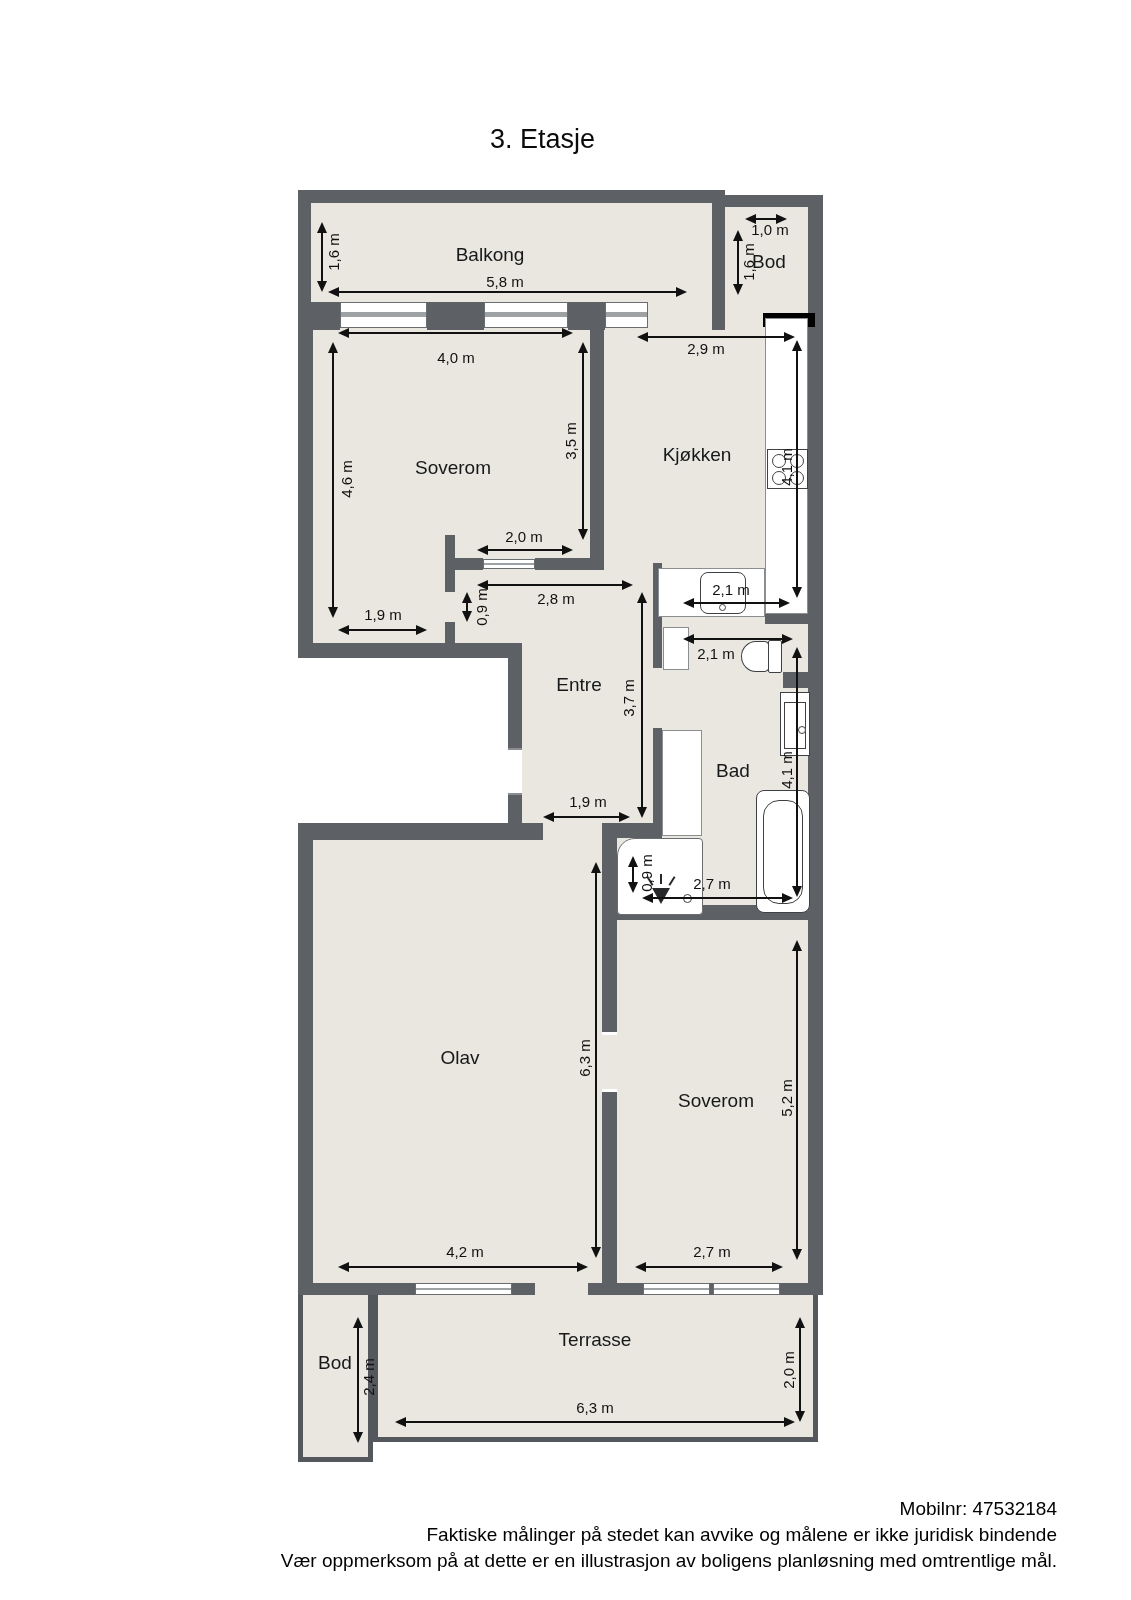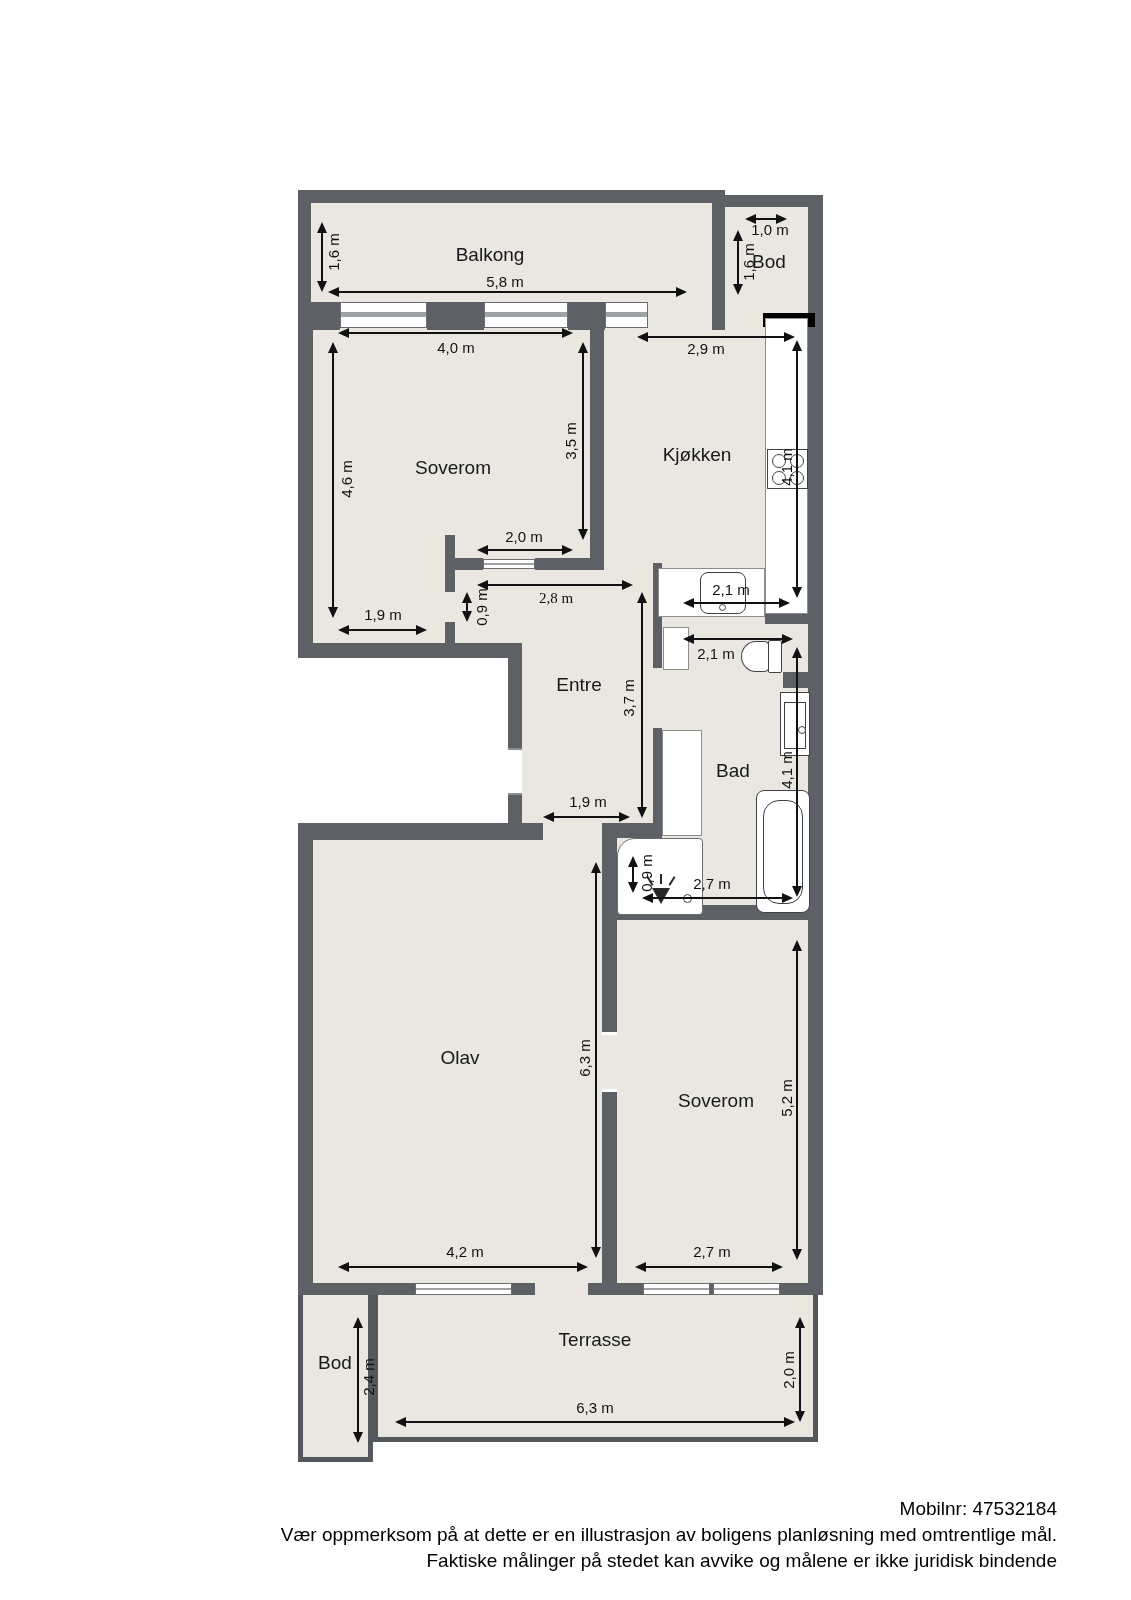--- a/index.html
+++ b/index.html
@@ -32,20 +32,21 @@
   .arrow-head{position:absolute;width:0;height:0;}
   .tick{position:absolute;background:#26282a;}
   .footer{position:absolute;top:1496px;right:74px;text-align:right;font-size:19px;
           line-height:26px;color:#000;}
 </style>
 </head>
 <body>
 
 <div id="canvas">
 
+  <div class="subtitle">3. Etasje</div>
 
   <div id="plan" style="position:absolute;left:0;top:0;width:1131px;height:1600px;">
 
     <div class="floor" style="left:311px;top:203px;width:401px;height:99px;"></div>
     <div class="floor" style="left:725px;top:207px;width:83px;height:106px;"></div>
     <div class="floor" style="left:313px;top:302px;width:495px;height:356px;"></div>
     <div class="floor" style="left:522px;top:658px;width:286px;height:165px;"></div>
     <div class="floor" style="left:313px;top:823px;width:495px;height:472px;"></div>
     <div class="floor" style="left:378px;top:1295px;width:435px;height:147px;"></div>
     <div class="floor" style="left:303px;top:1295px;width:65px;height:167px;"></div>
@@ -161,21 +162,21 @@
       <div class="">
         <div class="dim-line" style="left: 737px; top: 237px; width: 2px; height: 51px;"></div>
         <div class="arrow-head" style="left: 733px; top: 230px; border-left: 5px solid transparent; border-right: 5px solid transparent; border-bottom: 11px solid rgb(17, 17, 17);"></div>
         <div class="arrow-head" style="left: 733px; top: 284px; border-left: 5px solid transparent; border-right: 5px solid transparent; border-top: 11px solid rgb(17, 17, 17);"></div>
         <div class="dim-label rot" style="left: 748px; top: 262px;">1,6 m</div>
       </div>
       <div class="">
         <div class="dim-line" style="left: 345px; top: 332px; width: 221px; height: 2px;"></div>
         <div class="arrow-head" style="left: 338px; top: 328px; border-top: 5px solid transparent; border-bottom: 5px solid transparent; border-right: 11px solid rgb(17, 17, 17);"></div>
         <div class="arrow-head" style="left: 562px; top: 328px; border-top: 5px solid transparent; border-bottom: 5px solid transparent; border-left: 11px solid rgb(17, 17, 17);"></div>
-        <div class="dim-label" style="left: 456px; top: 347px;">4,0 m</div>
+        <div class="dim-label" style="left: 456px; top: 357px;">4,0 m</div>
       </div>
       <div class="">
         <div class="dim-line" style="left: 332px; top: 349px; width: 2px; height: 262px;"></div>
         <div class="arrow-head" style="left: 328px; top: 342px; border-left: 5px solid transparent; border-right: 5px solid transparent; border-bottom: 11px solid rgb(17, 17, 17);"></div>
         <div class="arrow-head" style="left: 328px; top: 607px; border-left: 5px solid transparent; border-right: 5px solid transparent; border-top: 11px solid rgb(17, 17, 17);"></div>
         <div class="dim-label rot" style="left: 346px; top: 479px;">4,6 m</div>
       </div>
       <div class="">
         <div class="dim-line" style="left: 582px; top: 349px; width: 2px; height: 184px;"></div>
         <div class="arrow-head" style="left: 578px; top: 342px; border-left: 5px solid transparent; border-right: 5px solid transparent; border-bottom: 11px solid rgb(17, 17, 17);"></div>
@@ -215,21 +216,21 @@
       <div class="">
         <div class="dim-line" style="left: 466px; top: 599px; width: 2px; height: 16px;"></div>
         <div class="arrow-head" style="left: 462px; top: 592px; border-left: 5px solid transparent; border-right: 5px solid transparent; border-bottom: 11px solid rgb(17, 17, 17);"></div>
         <div class="arrow-head" style="left: 462px; top: 611px; border-left: 5px solid transparent; border-right: 5px solid transparent; border-top: 11px solid rgb(17, 17, 17);"></div>
         <div class="dim-label rot" style="left: 481px; top: 607px;">0,9 m</div>
       </div>
       <div class="">
         <div class="dim-line" style="left: 484px; top: 584px; width: 142px; height: 2px;"></div>
         <div class="arrow-head" style="left: 477px; top: 580px; border-top: 5px solid transparent; border-bottom: 5px solid transparent; border-right: 11px solid rgb(17, 17, 17);"></div>
         <div class="arrow-head" style="left: 622px; top: 580px; border-top: 5px solid transparent; border-bottom: 5px solid transparent; border-left: 11px solid rgb(17, 17, 17);"></div>
-        <div class="dim-label" style="left: 556px; top: 598px; font-family: Liberation Serif, serif;">2,8 m</div>
+        <div class="dim-label" style="left: 556px; top: 598px;">2,8 m</div>
       </div>
       <div class="">
         <div class="dim-line" style="left: 641px; top: 599px; width: 2px; height: 212px;"></div>
         <div class="arrow-head" style="left: 637px; top: 592px; border-left: 5px solid transparent; border-right: 5px solid transparent; border-bottom: 11px solid rgb(17, 17, 17);"></div>
         <div class="arrow-head" style="left: 637px; top: 807px; border-left: 5px solid transparent; border-right: 5px solid transparent; border-top: 11px solid rgb(17, 17, 17);"></div>
         <div class="dim-label rot" style="left: 628px; top: 698px;">3,7 m</div>
       </div>
       <div class="">
         <div class="dim-line" style="left: 550px; top: 816px; width: 73px; height: 2px;"></div>
         <div class="arrow-head" style="left: 543px; top: 812px; border-top: 5px solid transparent; border-bottom: 5px solid transparent; border-right: 11px solid rgb(17, 17, 17);"></div>
@@ -299,16 +300,16 @@
       <div class="">
         <div class="dim-line" style="left: 357px; top: 1324px; width: 2px; height: 112px;"></div>
         <div class="arrow-head" style="left: 353px; top: 1317px; border-left: 5px solid transparent; border-right: 5px solid transparent; border-bottom: 11px solid rgb(17, 17, 17);"></div>
         <div class="arrow-head" style="left: 353px; top: 1432px; border-left: 5px solid transparent; border-right: 5px solid transparent; border-top: 11px solid rgb(17, 17, 17);"></div>
         <div class="dim-label rot" style="left: 368px; top: 1377px;">2,4 m</div>
       </div>
     </div>
 
   <div class="footer">
     <div>Mobilnr: 47532184</div>
+    <div>Faktiske målinger på stedet kan avvike og målene er ikke juridisk bindende</div>
     <div>Vær oppmerksom på at dette er en illustrasjon av boligens planløsning med omtrentlige mål.</div>
-    <div>Faktiske målinger på stedet kan avvike og målene er ikke juridisk bindende</div>
   </div>
 </div>
 
 </body></html>

